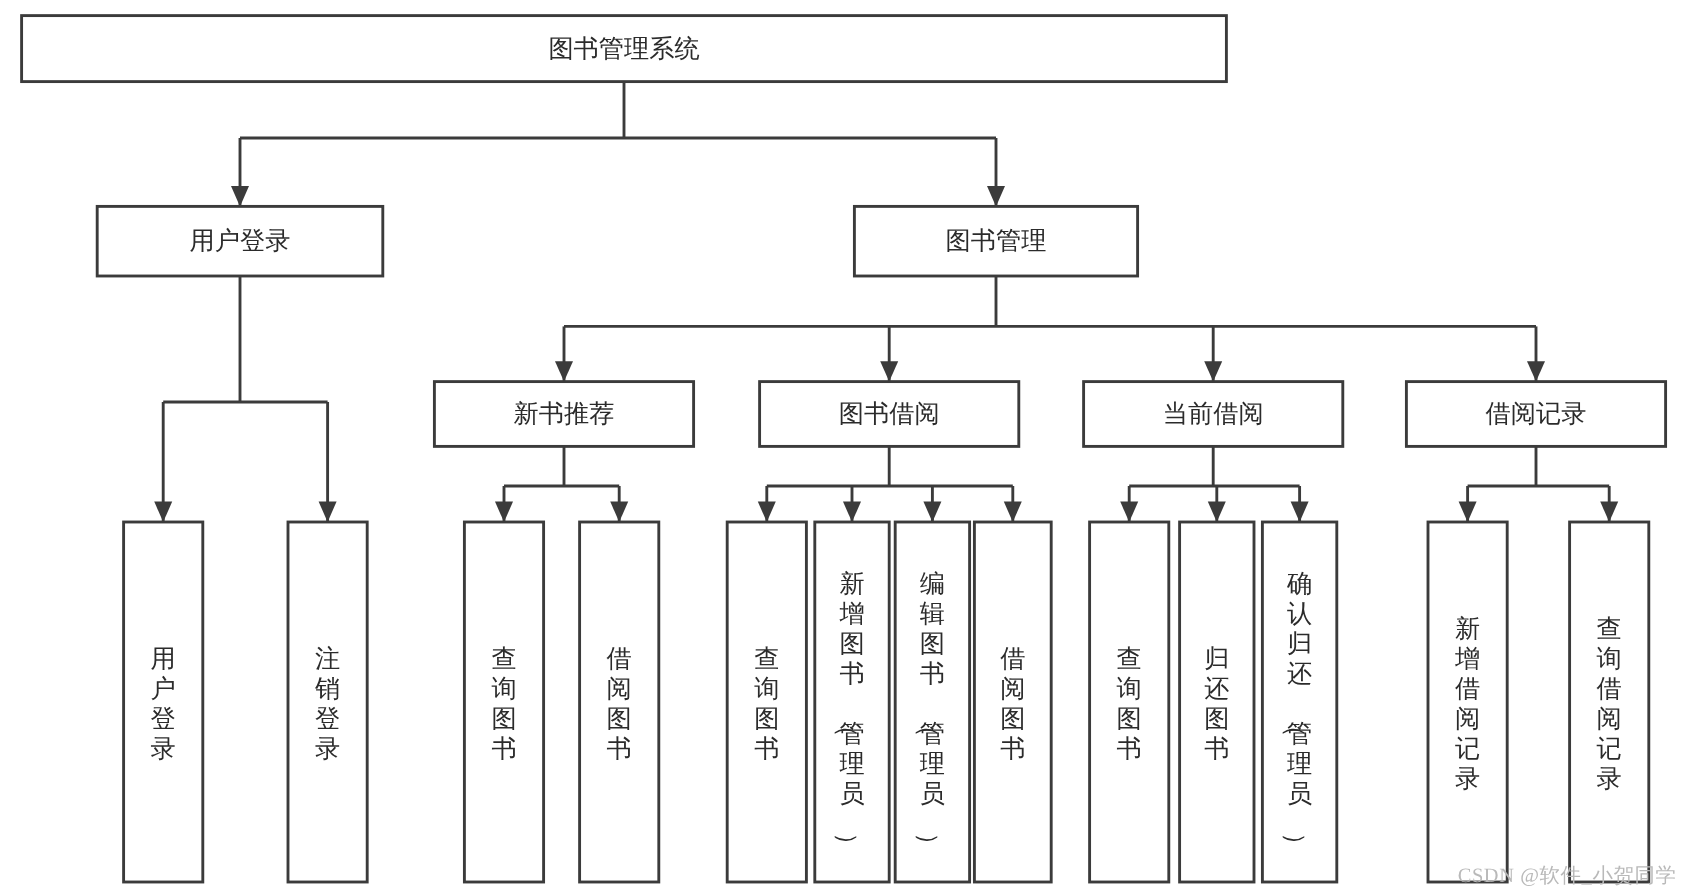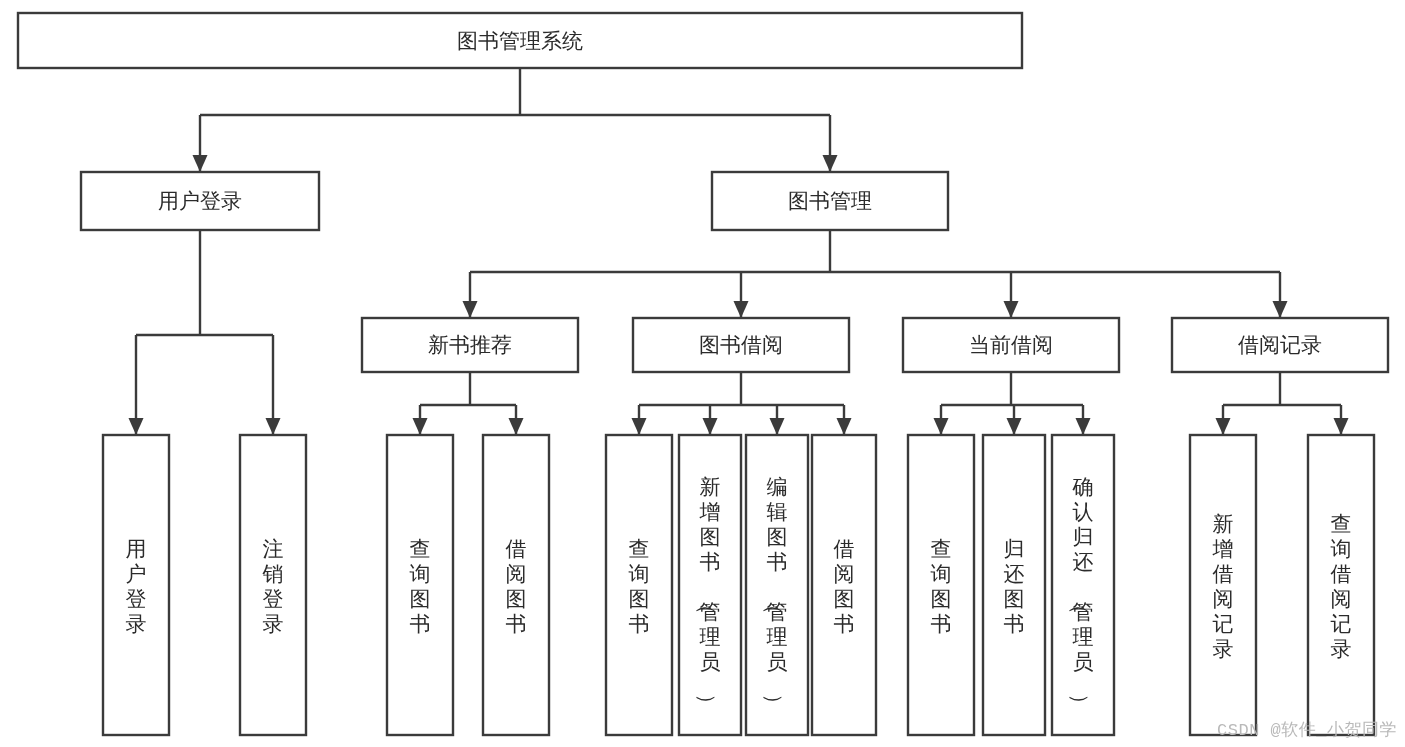--- a/index.html
+++ b/index.html
@@ -16,21 +16,21 @@
   }
   .node-label-vertical{
     font-family:"DejaVu Sans","Liberation Sans",sans-serif;
     fill:#2b2b2b;font-size:21px;
     text-anchor:middle;
   }
   .link-line{stroke:#3b3b3b;stroke-width:2.4;fill:none;stroke-linecap:butt;}
   .link-arrow{fill:#3b3b3b;stroke:none;}
   .watermark{
     position:absolute;right:8px;bottom:6px;
-    font-family:Liberation Mono, monospace;
+    font-family:Liberation Serif, serif;
     font-size:17px;color:#b9b9b9;white-space:nowrap;
     letter-spacing:0.5px;pointer-events:none;
   }
 </style>
 </head>
 <body>
 
 <svg id="diagram" viewBox="0 0 1405 747" xmlns="http://www.w3.org/2000/svg">
   <g id="layer-edges">
       <line x1="520" y1="68" x2="520" y2="115" class="link-line"></line>

